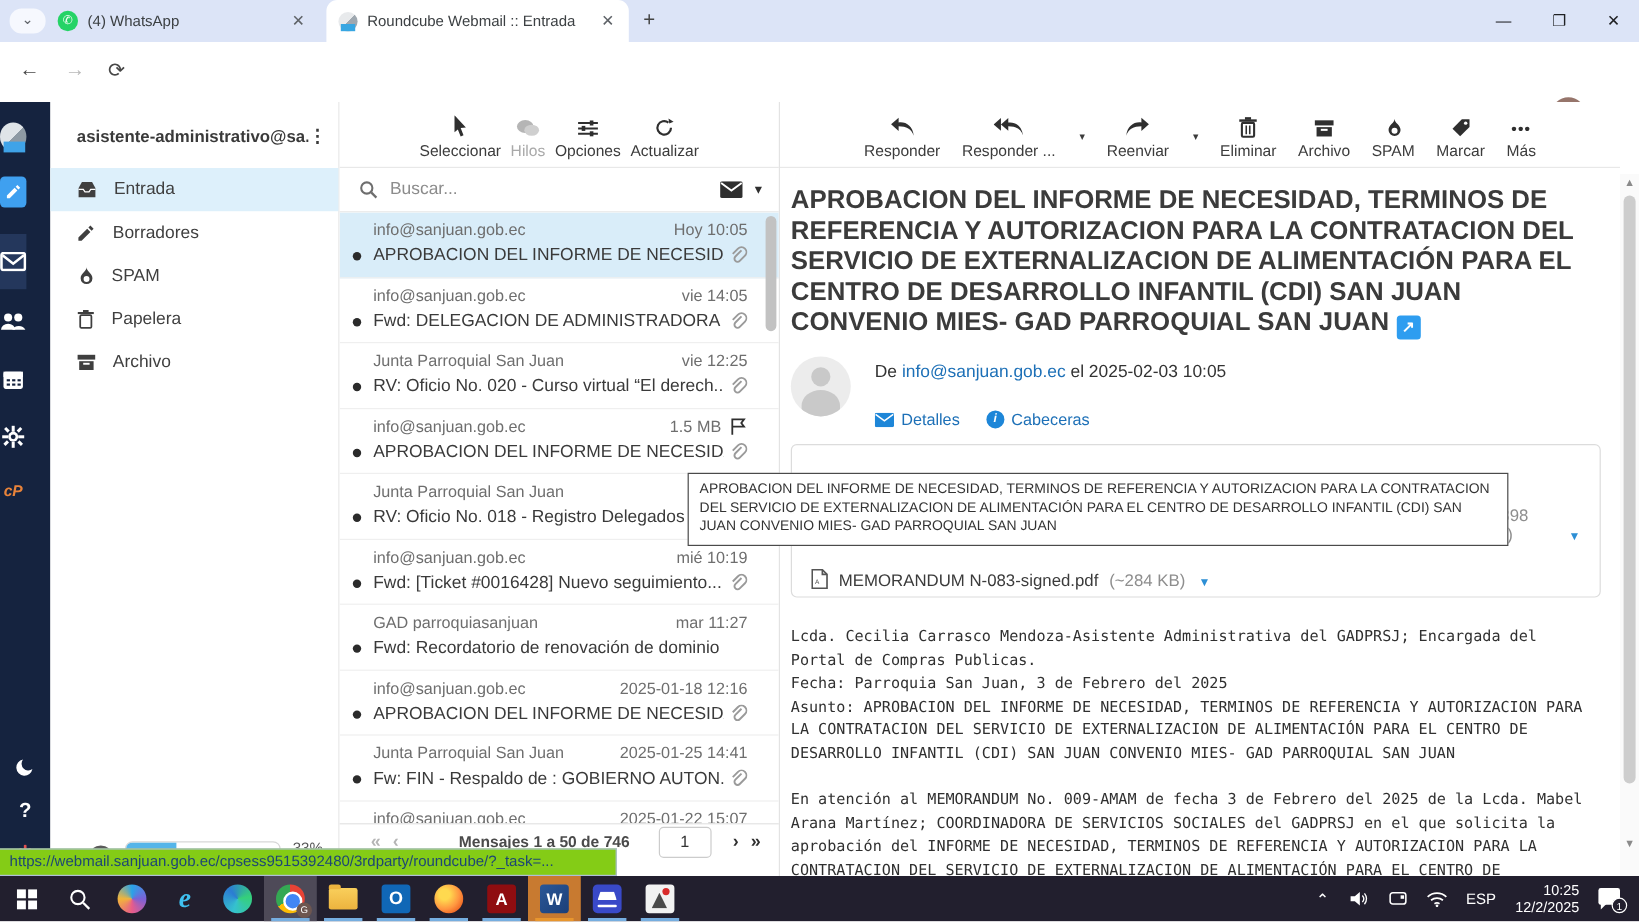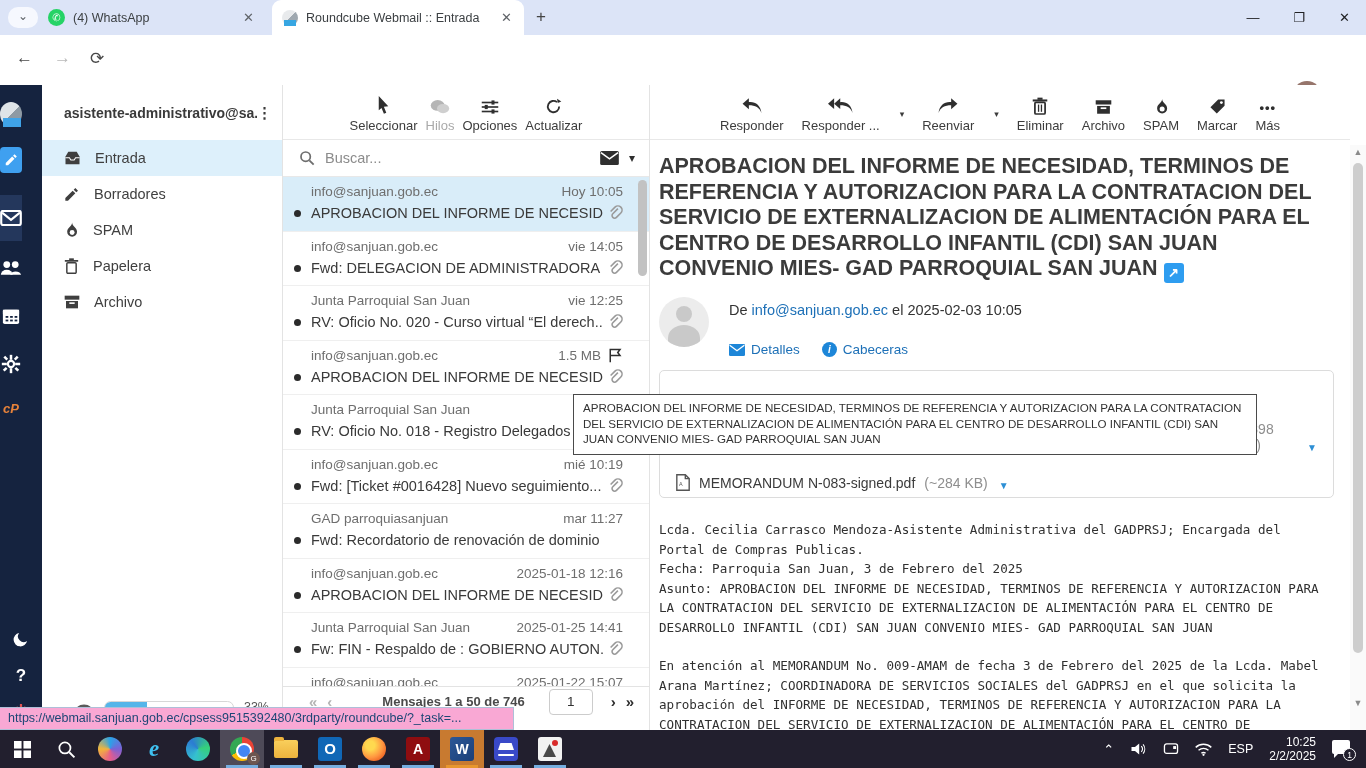--- a/index.html
+++ b/index.html
@@ -107,21 +107,21 @@
 
   
   .tooltip { position:absolute; left:573px; top:394px; width:684px; min-height:61px; background:#fff; border:1px solid #4a4a4a; padding:5px 9px; font-size:11.6px; line-height:15.5px; color:#333; z-index:40; }
 
   
   .win-sb { position:absolute; right:0; top:60px; width:16px; height:585px; background:#fafafa; }
   .win-sb .ar { position:absolute; left:0; width:16px; text-align:center; color:#8a8a8a; font-size:9px; }
   .win-sb .thumb { position:absolute; left:3px; top:18px; width:10px; height:490px; background:#cdcdcd; border-radius:5px; }
 
   
-  .statusbar { position:absolute; left:0; top:707px; width:514px; height:23px; background:#f9a8d4; border:1px solid #aebfd8; border-left:none; font-size:12.5px; color:#1d4675; line-height:21px; padding-left:8px; z-index:50; white-space:nowrap; overflow:hidden;}
+  .statusbar { position:absolute; left:0; top:707px; width:514px; height:23px; background:#84cc16; border:1px solid #aebfd8; border-left:none; font-size:12.5px; color:#1d4675; line-height:21px; padding-left:8px; z-index:50; white-space:nowrap; overflow:hidden;}
 
   
   .taskbar { position:absolute; left:0; top:730px; width:1366px; height:38px; background:#221f2e; display:flex; align-items:stretch; z-index:60;}
   .tb-cell { width:44px; display:flex; align-items:center; justify-content:center; position:relative; }
   .tb-cell.open:after { content:""; position:absolute; left:6px; bottom:0; width:32px; height:3px; background:#76aee0; }
   .tb-cell.chrome-active { background:#4e4a58; }
   .tb-cell.word-active { background:#c87a30; }
   .tb-cell.word-active:after { background:#e8962e; }
   .ie-e { color:#3fc1f0; font-size:23px; font-weight:bold; font-style:italic; font-family:"Liberation Serif",serif; }
   .circ { width:24px; height:24px; border-radius:50%; }
@@ -737,21 +737,21 @@
           <rect x="2" y="2" width="18" height="13" rx="3" fill="none" stroke="#fff" stroke-width="1.8"></rect>
           <rect x="14" y="5" width="4" height="4" fill="#fff"></rect>
         </svg>
       <svg class="ic" width="17" height="13" viewBox="0 0 24 18">
           <path d="M1 6 a16 16 0 0 1 22 0 M5 10 a11 11 0 0 1 14 0 M9 14 a6 6 0 0 1 6 0" fill="none" stroke="#fff" stroke-width="2"></path>
           <circle cx="12" cy="16.5" r="1.6" fill="#fff"></circle>
         </svg>
       <span class="lang">ESP</span>
       <div class="clock">
         <div>10:25</div>
-        <div>2/2/2025</div>
+        <div>12/2/2025</div>
       </div>
       <div class="notif">
         <span class="bub"></span>
         <span class="cnt">1</span>
       </div>
     </div>
   </div>
 
 </div>
 

